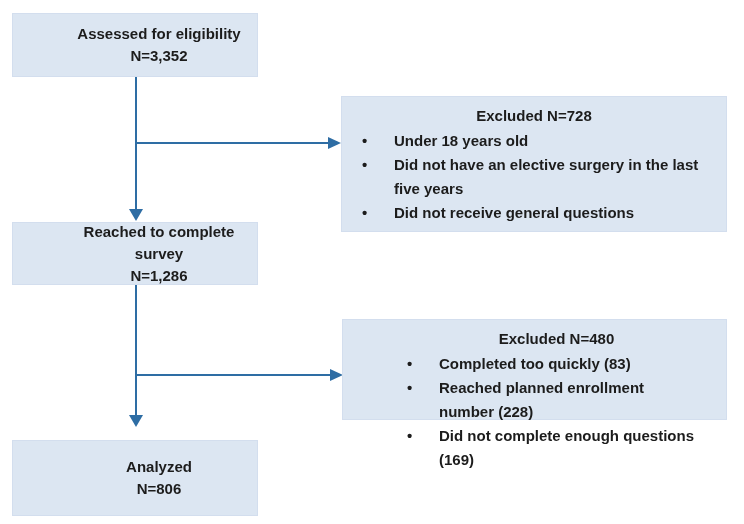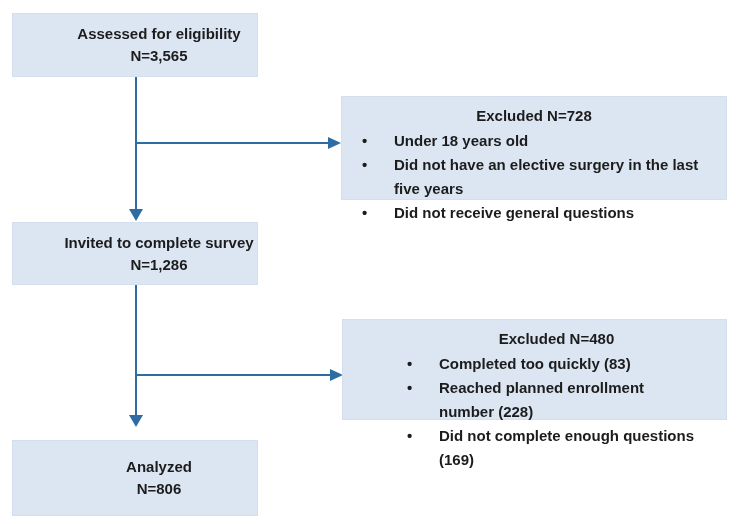--- a/index.html
+++ b/index.html
@@ -27,21 +27,21 @@
     display: flex;
     flex-direction: column;
     justify-content: center;
     align-items: center;
     text-align: center;
     padding-left: 48px;
   }
   .box-assessed { left: 12px;  top: 13px;  width: 246px; height: 64px; }
   .box-invited  { left: 12px;  top: 222px; width: 246px; height: 63px; }
   .box-analyzed { left: 12px;  top: 440px; width: 246px; height: 76px; }
-  .box-excluded1 { left: 341px; top: 96px;  width: 386px; height: 104px; }
+  .box-excluded1 { left: 341px; top: 96px;  width: 386px; height: 136px; }
   .box-excluded2 { left: 342px; top: 319px; width: 385px; height: 101px; padding-left: 44px; }
 
   .side-node { padding-top: 8px; }
   .side-title { text-align: center; margin-bottom: 2px; }
   .side-node ul { list-style: none; margin: 0; padding: 0 26px 0 16px; }
   .side-node li { display: flex; align-items: flex-start; line-height: 24px; }
   .bullet { flex: 0 0 32px; text-align: left; padding-left: 4px; }
 
   
   .vline { position: absolute; width: 2px; background: #2e6da4; }
@@ -67,21 +67,21 @@
   .h2 { left: 136px; top: 374px; width: 194px; }
   .h2-head { left: 330px; top: 369px; }
 </style>
 </head>
 <body>
 
 <div class="canvas">
 
   <div class="node main-node box-assessed">
     <div>Assessed for eligibility</div>
-    <div>N=3,565</div>
+    <div>N=3,352</div>
   </div>
 
   <div class="vline v1"></div>
   <div class="arrow-down v1-head"></div>
 
   <div class="hline h1"></div>
   <div class="arrow-right h1-head"></div>
 
   <div class="node side-node box-excluded1">
     <div class="side-title">Excluded N=728</div>
@@ -95,21 +95,21 @@
         <span>Did not have an elective surgery in the last five years</span>
       </li>
       <li>
         <span class="bullet">•</span>
         <span>Did not receive general questions</span>
       </li>
     </ul>
   </div>
 
   <div class="node main-node box-invited">
-    <div>Invited to complete survey</div>
+    <div>Reached to complete survey</div>
     <div>N=1,286</div>
   </div>
 
   <div class="vline v2"></div>
   <div class="arrow-down v2-head"></div>
 
   <div class="hline h2"></div>
   <div class="arrow-right h2-head"></div>
 
   <div class="node side-node box-excluded2">

